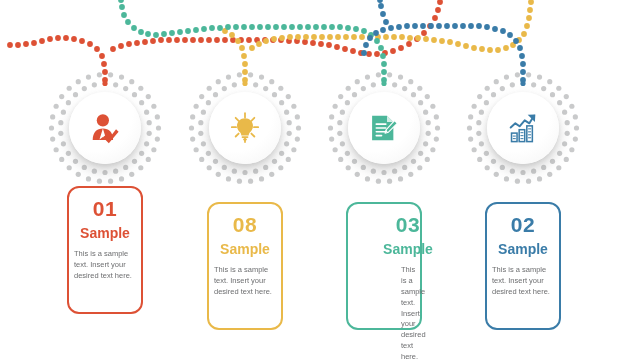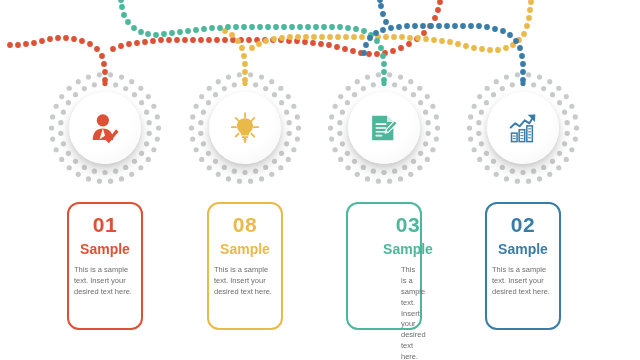--- a/index.html
+++ b/index.html
@@ -598,21 +598,21 @@
             <line x1="26" y1="21" x2="29.5" y2="21" stroke="#3a7ca8" stroke-width="1.2"></line>
             <line x1="26" y1="24.5" x2="29.5" y2="24.5" stroke="#3a7ca8" stroke-width="1.2"></line>
             <line x1="26" y1="28" x2="29.5" y2="28" stroke="#3a7ca8" stroke-width="1.2"></line>
             <line x1="26" y1="31.5" x2="29.5" y2="31.5" stroke="#3a7ca8" stroke-width="1.2"></line>
           </svg>
         </div>
       </div>
     </div>
 
   <div id="cards-layer">
-      <div class="card" style="left: 67px; top: 202px; border-color: rgb(221, 81, 53);">
+      <div class="card" style="left: 67px; top: 186px; border-color: rgb(221, 81, 53);">
         <div class="card-number" style="color: rgb(221, 81, 53);">01</div>
         <div class="card-title" style="color: rgb(221, 81, 53);">Sample</div>
         <div class="card-body">This is a sample text. Insert your desired text here.</div>
       </div>
       <div class="card" style="left: 207px; top: 202px; border-color: rgb(233, 185, 73);">
         <div class="card-number" style="color: rgb(233, 185, 73);">08</div>
         <div class="card-title" style="color: rgb(233, 185, 73);">Sample</div>
         <div class="card-body">This is a sample text. Insert your desired text here.</div>
       </div>
       <div class="card" style="left: 346px; top: 202px; border-color: rgb(76, 183, 154); padding-left: 48px;">

